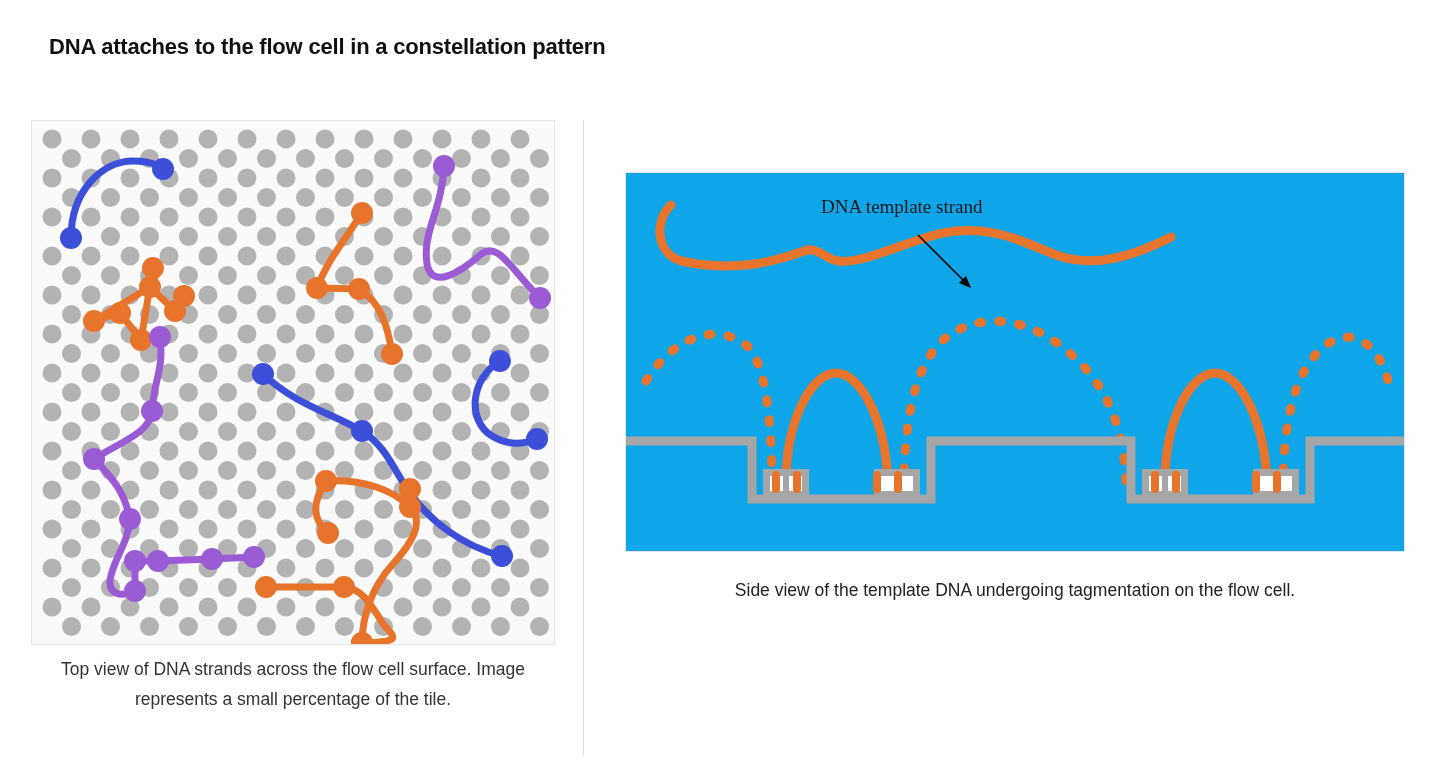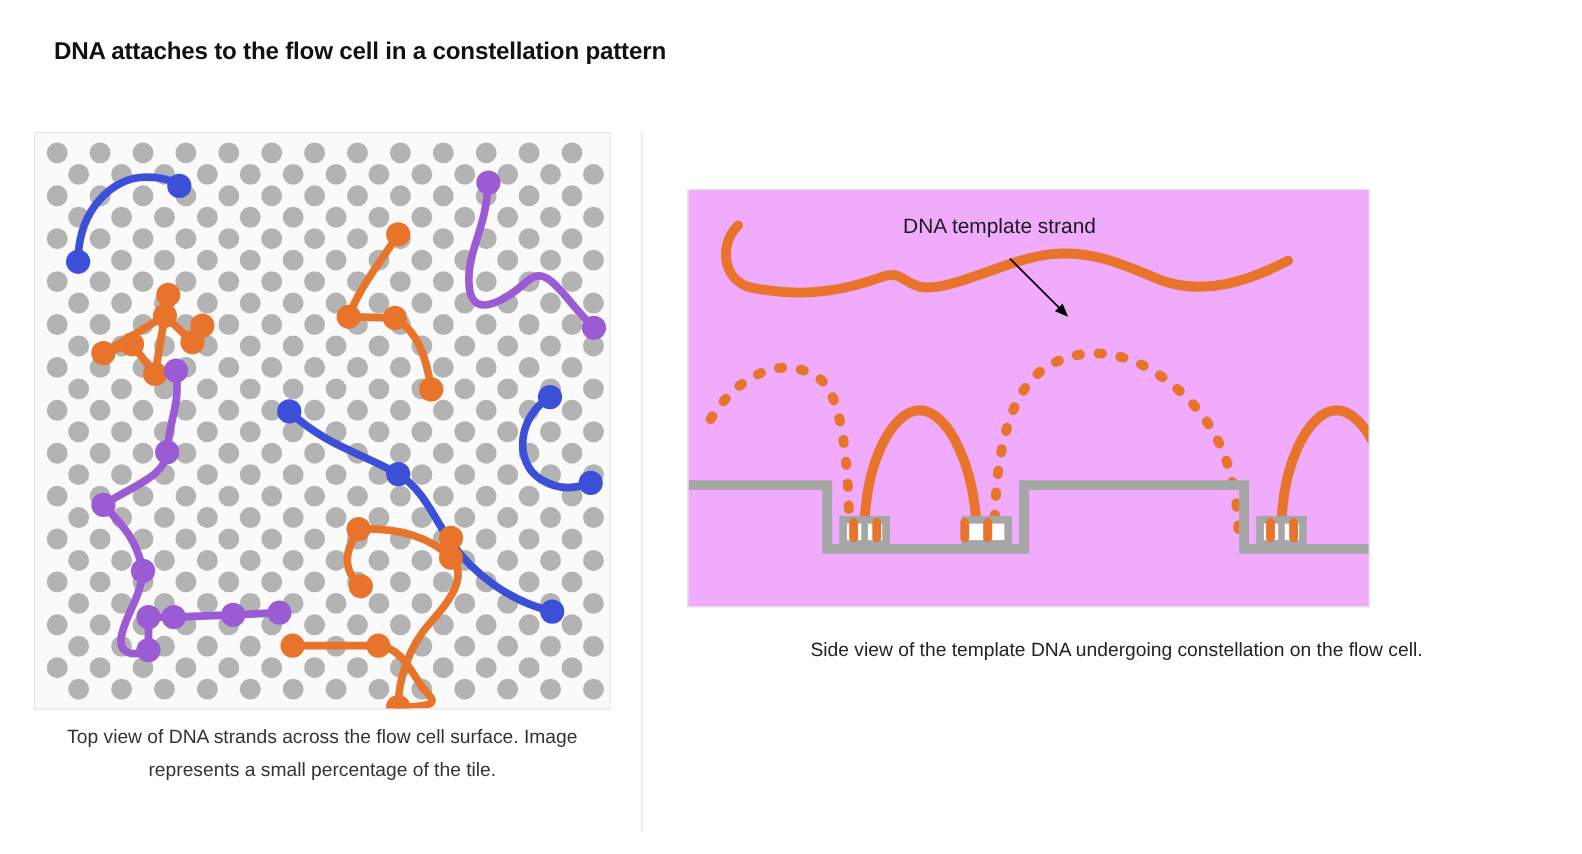--- a/index.html
+++ b/index.html
@@ -29,23 +29,24 @@
   #topview-frame svg{display:block;}
   #left-caption{
     position:absolute;left:-5px;top:534px;width:534px;
     text-align:center;font-size:17.5px;line-height:30px;color:#333333;
   }
   
   #right-panel{
     position:absolute;left:625px;top:172px;width:780px;height:380px;
   }
   #sideview-frame{
-    position:absolute;left:0;top:0;width:620px;height:380px;
-    background:#f0abfc;border:1px solid #e4e4e4;box-sizing:border-box;
+    position:absolute;left:0;top:0;width:780px;height:380px;
+    background:#0ea5e9;border:1px solid #e4e4e4;box-sizing:border-box;
     overflow:hidden;
+    font-family:Liberation Serif, serif;
   }
   #sideview-frame svg{display:block;}
   #strand-label{
     position:absolute;left:195px;top:23px;width:420px;
     font-size:19px;color:#1a1a1a;text-align:left;white-space:nowrap;
   }
   #right-caption{
     position:absolute;left:625px;top:575px;width:780px;
     text-align:center;font-size:17.5px;line-height:30px;color:#222222;
   }
@@ -510,13 +511,13 @@
           <line x1="272" y1="302" x2="272" y2="316" stroke="#e8742c" stroke-width="8" stroke-linecap="round"></line>
           <line x1="529" y1="302" x2="529" y2="316" stroke="#e8742c" stroke-width="8" stroke-linecap="round"></line>
           <line x1="550" y1="302" x2="550" y2="316" stroke="#e8742c" stroke-width="8" stroke-linecap="round"></line>
           <line x1="630" y1="302" x2="630" y2="316" stroke="#e8742c" stroke-width="8" stroke-linecap="round"></line>
           <line x1="651" y1="302" x2="651" y2="316" stroke="#e8742c" stroke-width="8" stroke-linecap="round"></line>
         </g>
       </svg>
     <div id="strand-label">DNA template strand</div>
   </div>
 </div>
-<div id="right-caption">Side view of the template DNA undergoing constellation on the flow cell.</div>
+<div id="right-caption">Side view of the template DNA undergoing tagmentation on the flow cell.</div>
 
 </body></html>

